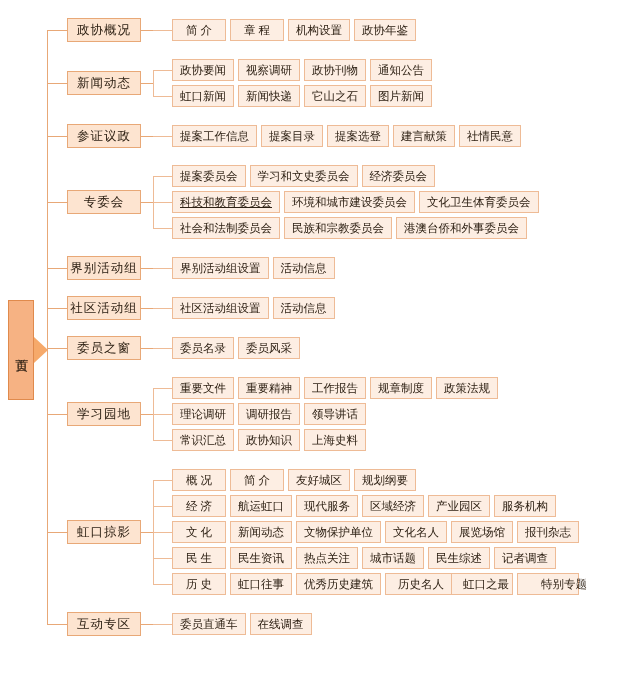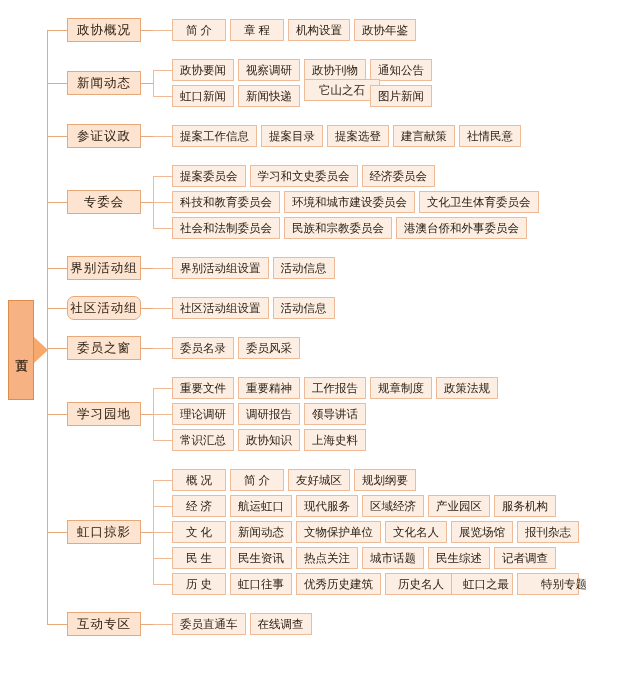--- a/index.html
+++ b/index.html
@@ -113,21 +113,21 @@
       <div class="l2" style="left: 370px; top: 59px; width: 62px;">
         <span>通知公告</span>
       </div>
       <div class="hline2" style="left: 153px; top: 70px; width: 19px;"></div>
       <div class="l2" style="left: 172px; top: 85px; width: 62px;">
         <span>虹口新闻</span>
       </div>
       <div class="l2" style="left: 238px; top: 85px; width: 62px;">
         <span>新闻快递</span>
       </div>
-      <div class="l2" style="left: 304px; top: 79px; width: 76px;">
+      <div class="l2" style="left: 304px; top: 85px; width: 62px;">
         <span>它山之石</span>
       </div>
       <div class="l2" style="left: 370px; top: 85px; width: 62px;">
         <span>图片新闻</span>
       </div>
       <div class="hline2" style="left: 153px; top: 96px; width: 19px;"></div>
       <div class="vline2" style="left: 153px; top: 70px; height: 26px;"></div>
       <div class="hline" style="left: 141px; top: 83px; width: 12px;"></div>
       <div class="vline2" style="left: 153px; top: 70px; height: 26px;"></div>
       <div class="l1" style="left: 67px; top: 124px; width: 74px;">
@@ -159,21 +159,21 @@
       <div class="l2" style="left: 172px; top: 165px; width: 73.5px;">
         <span>提案委员会</span>
       </div>
       <div class="l2" style="left: 249.5px; top: 165px; width: 108px;">
         <span>学习和文史委员会</span>
       </div>
       <div class="l2" style="left: 361.5px; top: 165px; width: 73.5px;">
         <span>经济委员会</span>
       </div>
       <div class="hline2" style="left: 153px; top: 176px; width: 19px;"></div>
-      <div class="l2" style="left: 172px; top: 191px; width: 108px;">
+      <div class="l2" style="left: 172px; top: 191px; width: 108px; text-decoration: underline;">
         <span>科技和教育委员会</span>
       </div>
       <div class="l2" style="left: 284px; top: 191px; width: 131px;">
         <span>环境和城市建设委员会</span>
       </div>
       <div class="l2" style="left: 419px; top: 191px; width: 119.5px;">
         <span>文化卫生体育委员会</span>
       </div>
       <div class="hline2" style="left: 153px; top: 202px; width: 19px;"></div>
       <div class="l2" style="left: 172px; top: 217px; width: 108px;">
@@ -195,21 +195,21 @@
       <div class="hline" style="left: 47px; top: 268px; width: 20px;"></div>
       <div class="l2" style="left: 172px; top: 257px; width: 96.5px;">
         <span>界别活动组设置</span>
       </div>
       <div class="l2" style="left: 272.5px; top: 257px; width: 62px;">
         <span>活动信息</span>
       </div>
       <div class="hline2" style="left: 153px; top: 268px; width: 19px;"></div>
       <div class="hline" style="left: 141px; top: 268px; width: 12px;"></div>
       <div class="vline2" style="left: 153px; top: 268px; height: 0px;"></div>
-      <div class="l1" style="left: 67px; top: 296px; width: 74px; border-radius: 7px;">
+      <div class="l1" style="left: 67px; top: 296px; width: 74px;">
         <span>社区活动组</span>
       </div>
       <div class="hline" style="left: 47px; top: 308px; width: 20px;"></div>
       <div class="l2" style="left: 172px; top: 297px; width: 96.5px;">
         <span>社区活动组设置</span>
       </div>
       <div class="l2" style="left: 272.5px; top: 297px; width: 62px;">
         <span>活动信息</span>
       </div>
       <div class="hline2" style="left: 153px; top: 308px; width: 19px;"></div>

